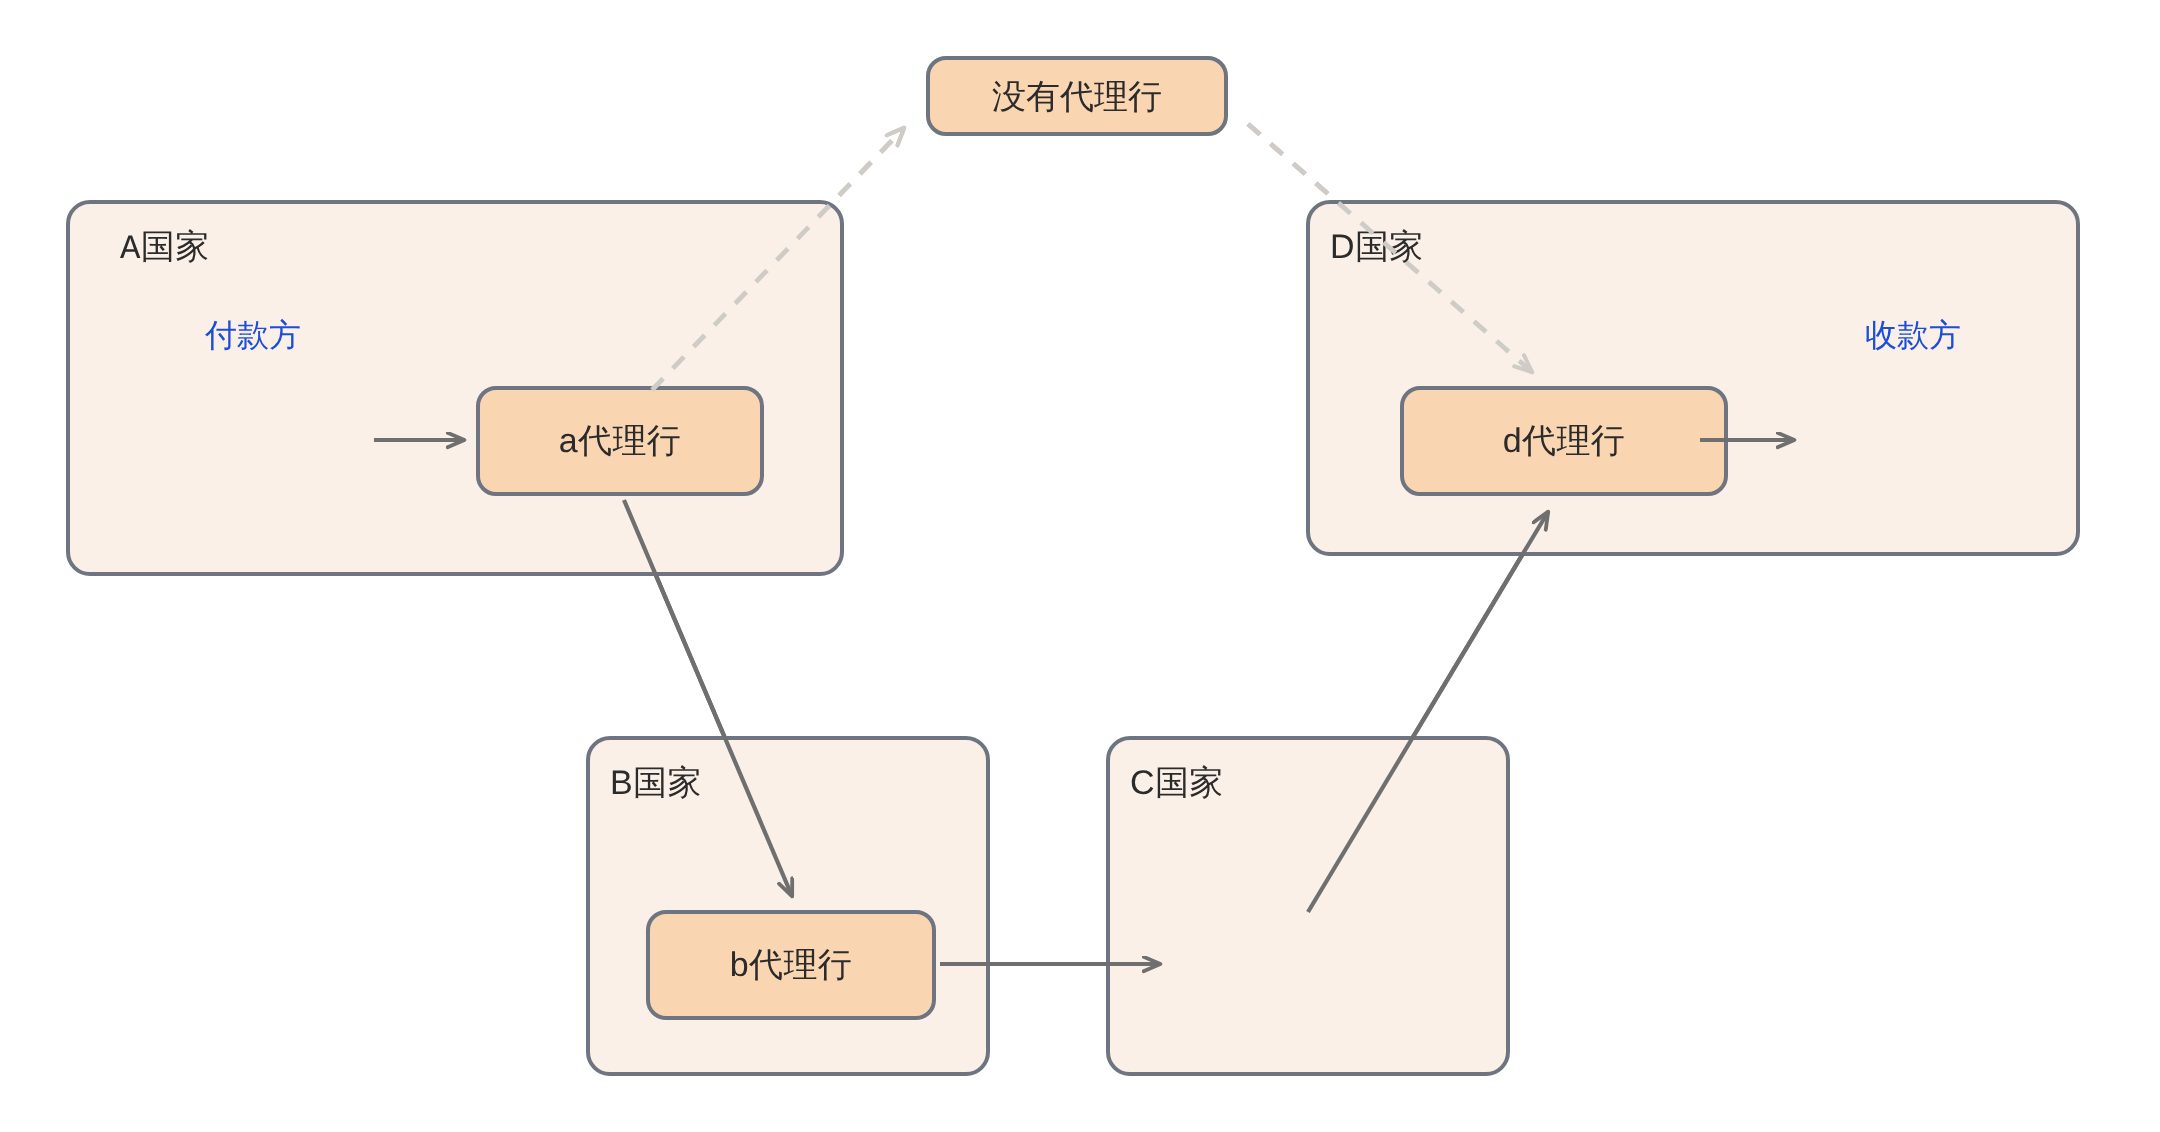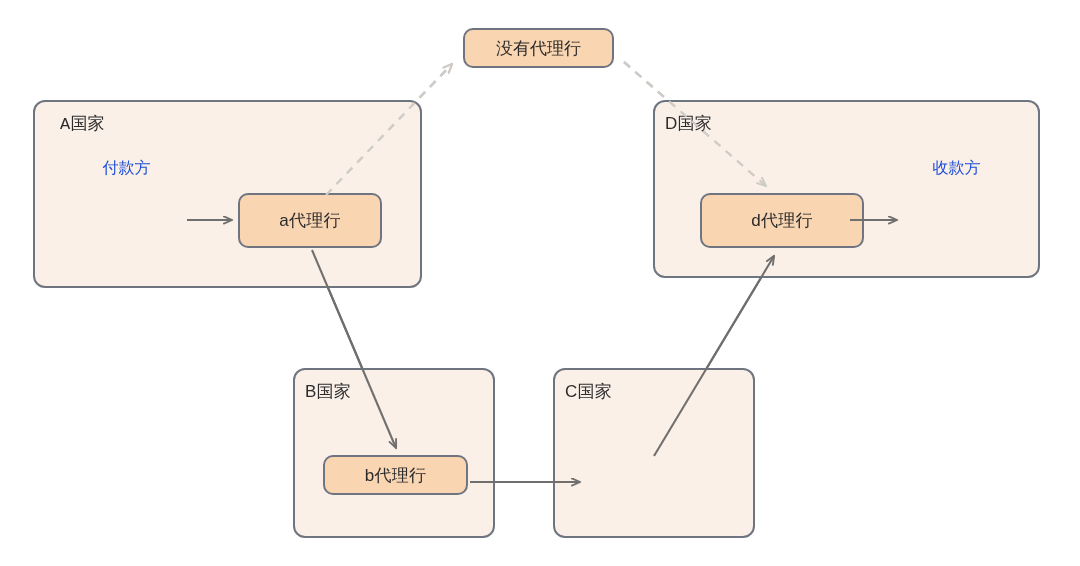--- a/index.html
+++ b/index.html
@@ -123,21 +123,21 @@
   <div class="role-label" style="left:73px; top:158px; width:107px;">付款方</div>
   <div class="node" style="left:238px; top:193px; width:144px; height:55px;">a代理行</div>
 
   <div class="country" style="left:653px; top:100px; width:387px; height:178px;"></div>
   <div class="country-label" style="left:665px; top:112px;">D国家</div>
   <div class="role-label" style="left:903px; top:158px; width:107px;">收款方</div>
   <div class="node" style="left:700px; top:193px; width:164px; height:55px;">d代理行</div>
 
   <div class="country" style="left:293px; top:368px; width:202px; height:170px;"></div>
   <div class="country-label" style="left:305px; top:380px;">B国家</div>
-  <div class="node" style="left:323px; top:455px; width:145px; height:40px;">b代理行</div>
+  <div class="node" style="left:323px; top:455px; width:145px; height:55px;">b代理行</div>
 
   <div class="country" style="left:553px; top:368px; width:202px; height:170px;"></div>
   <div class="country-label" style="left:565px; top:380px;">C国家</div>
 
   <svg class="edges" viewBox="0 0 1080 566">
     <defs>
       <marker id="arrow-solid2" markerWidth="11" markerHeight="11" refX="9.2" refY="4.2" orient="auto" markerUnits="userSpaceOnUse">
         <path d="M1,0.6 L9.4,4.2 L1,7.8" fill="none" stroke="#6F6F6F" stroke-width="1.9" stroke-linecap="round" stroke-linejoin="round"></path>
       </marker>
       <marker id="arrow-dashed2" markerWidth="12" markerHeight="12" refX="9.6" refY="4.6" orient="auto" markerUnits="userSpaceOnUse">

